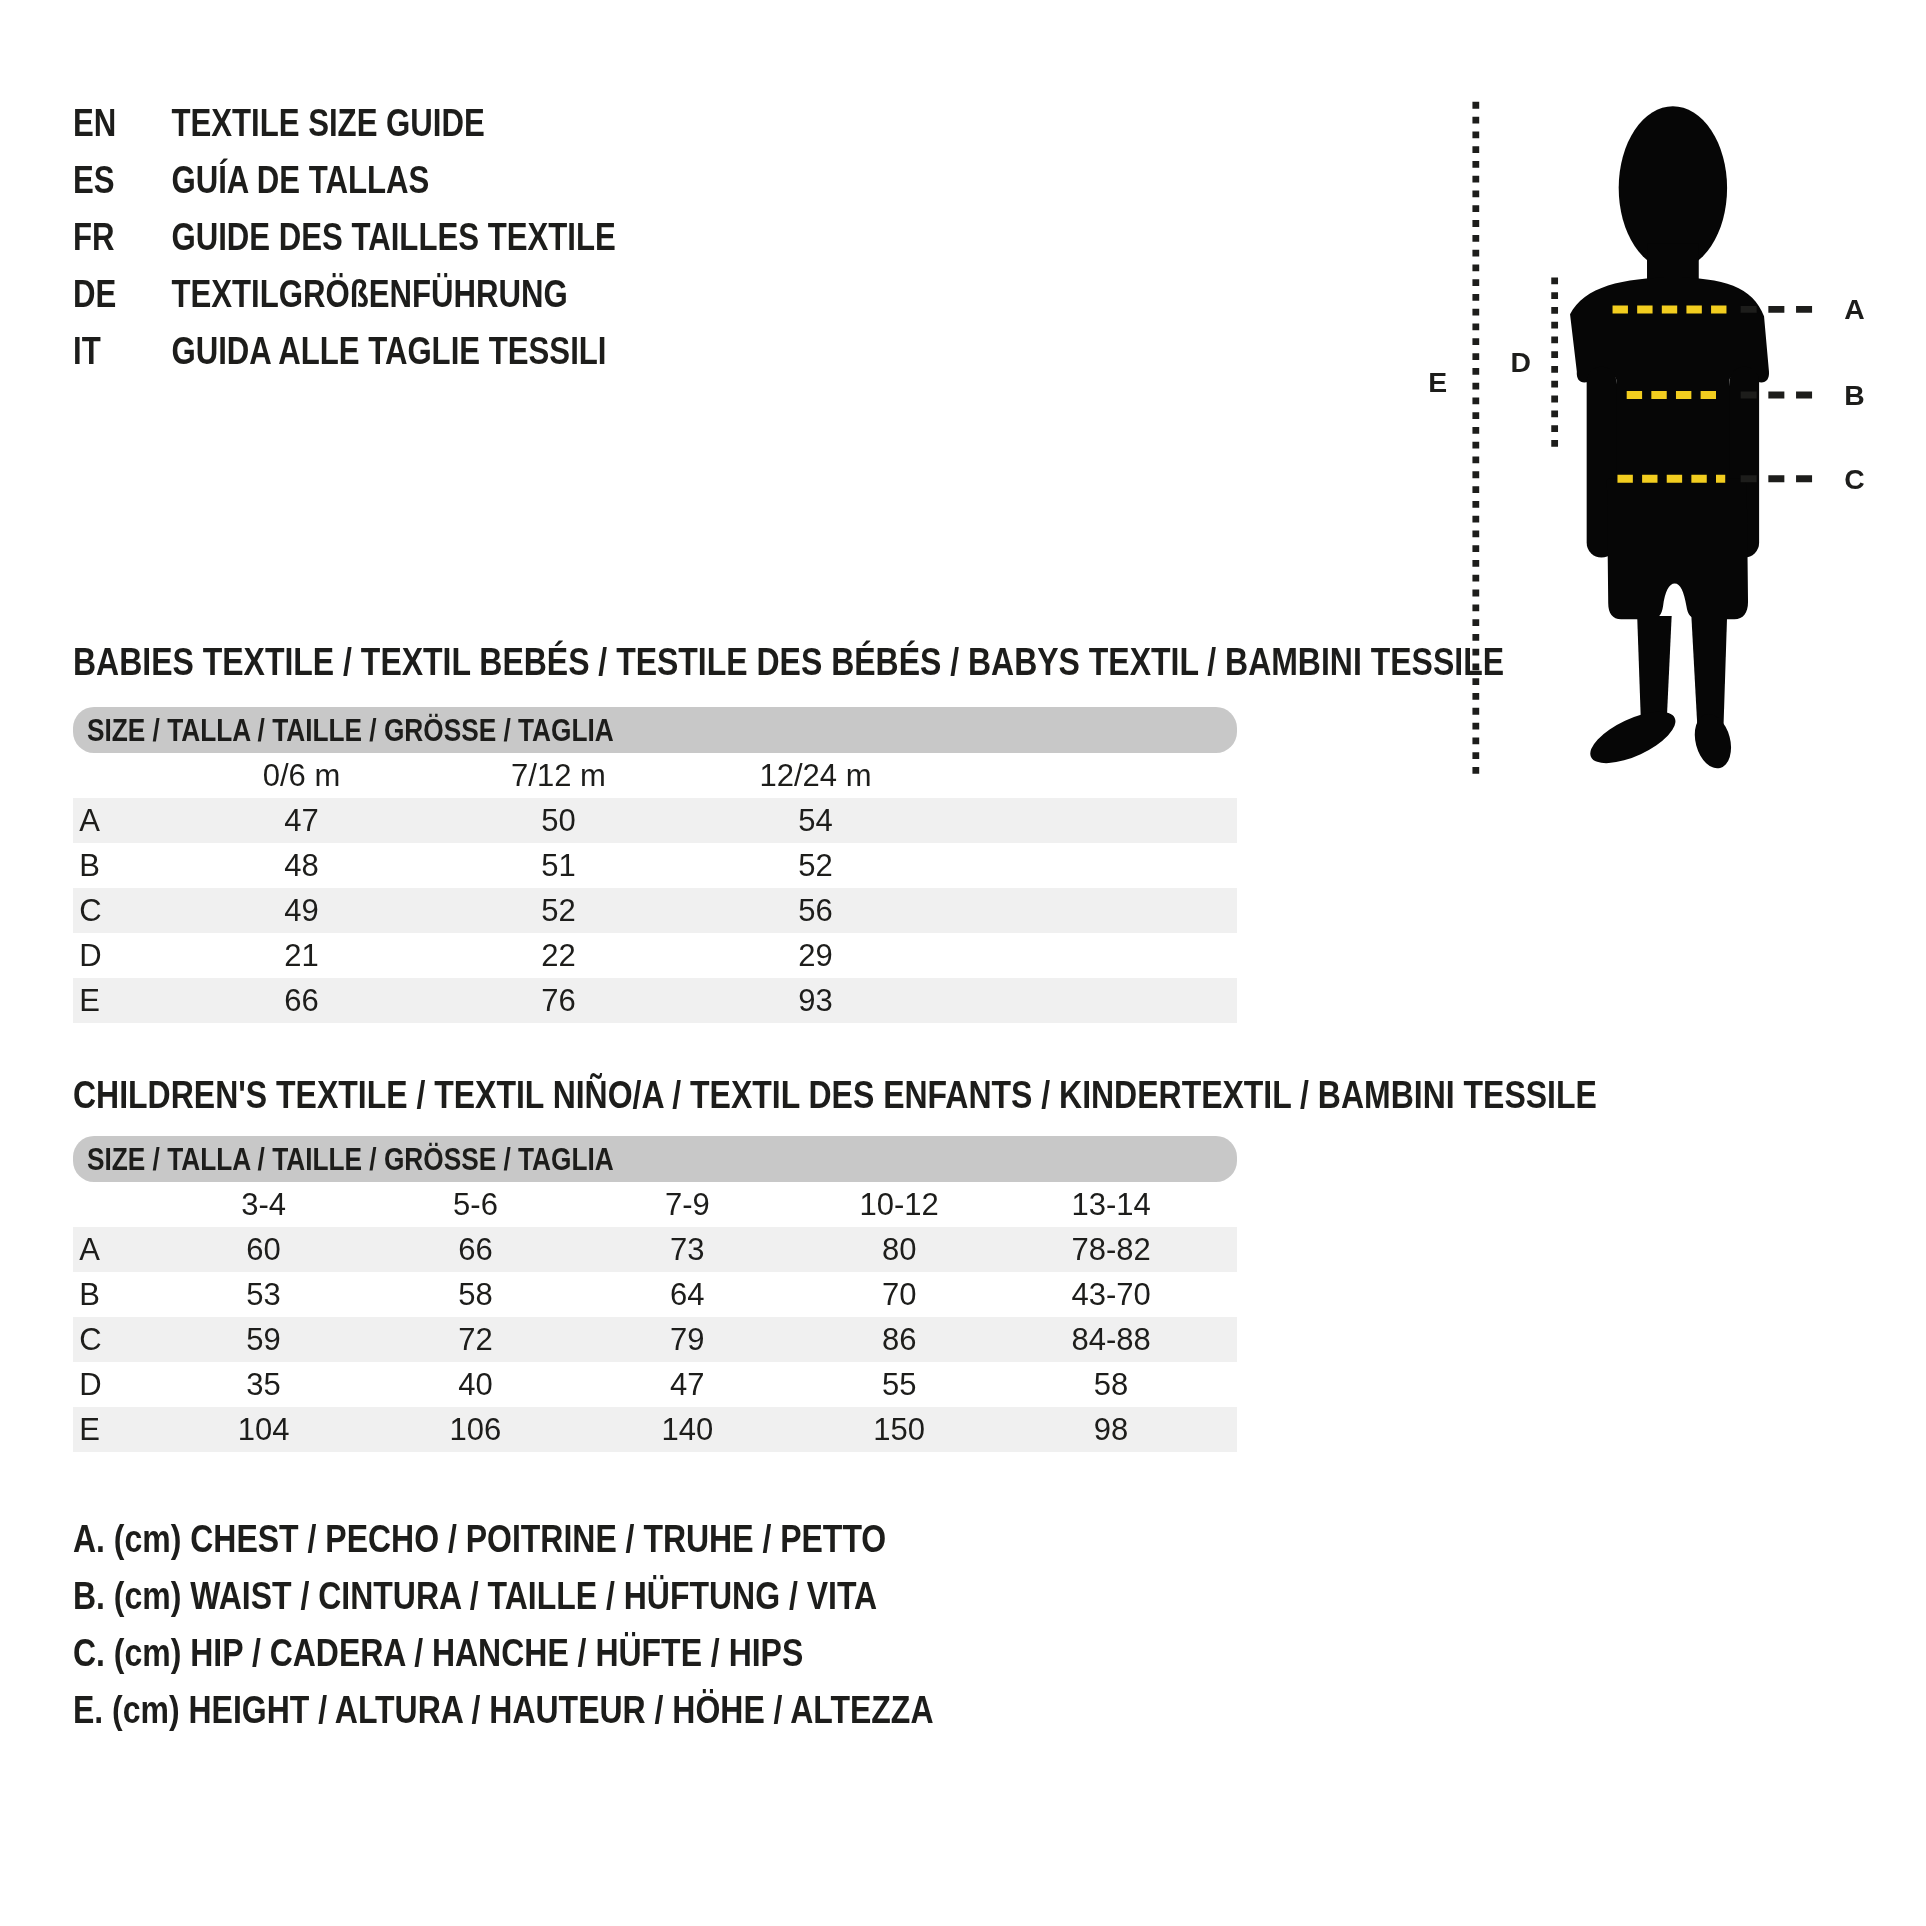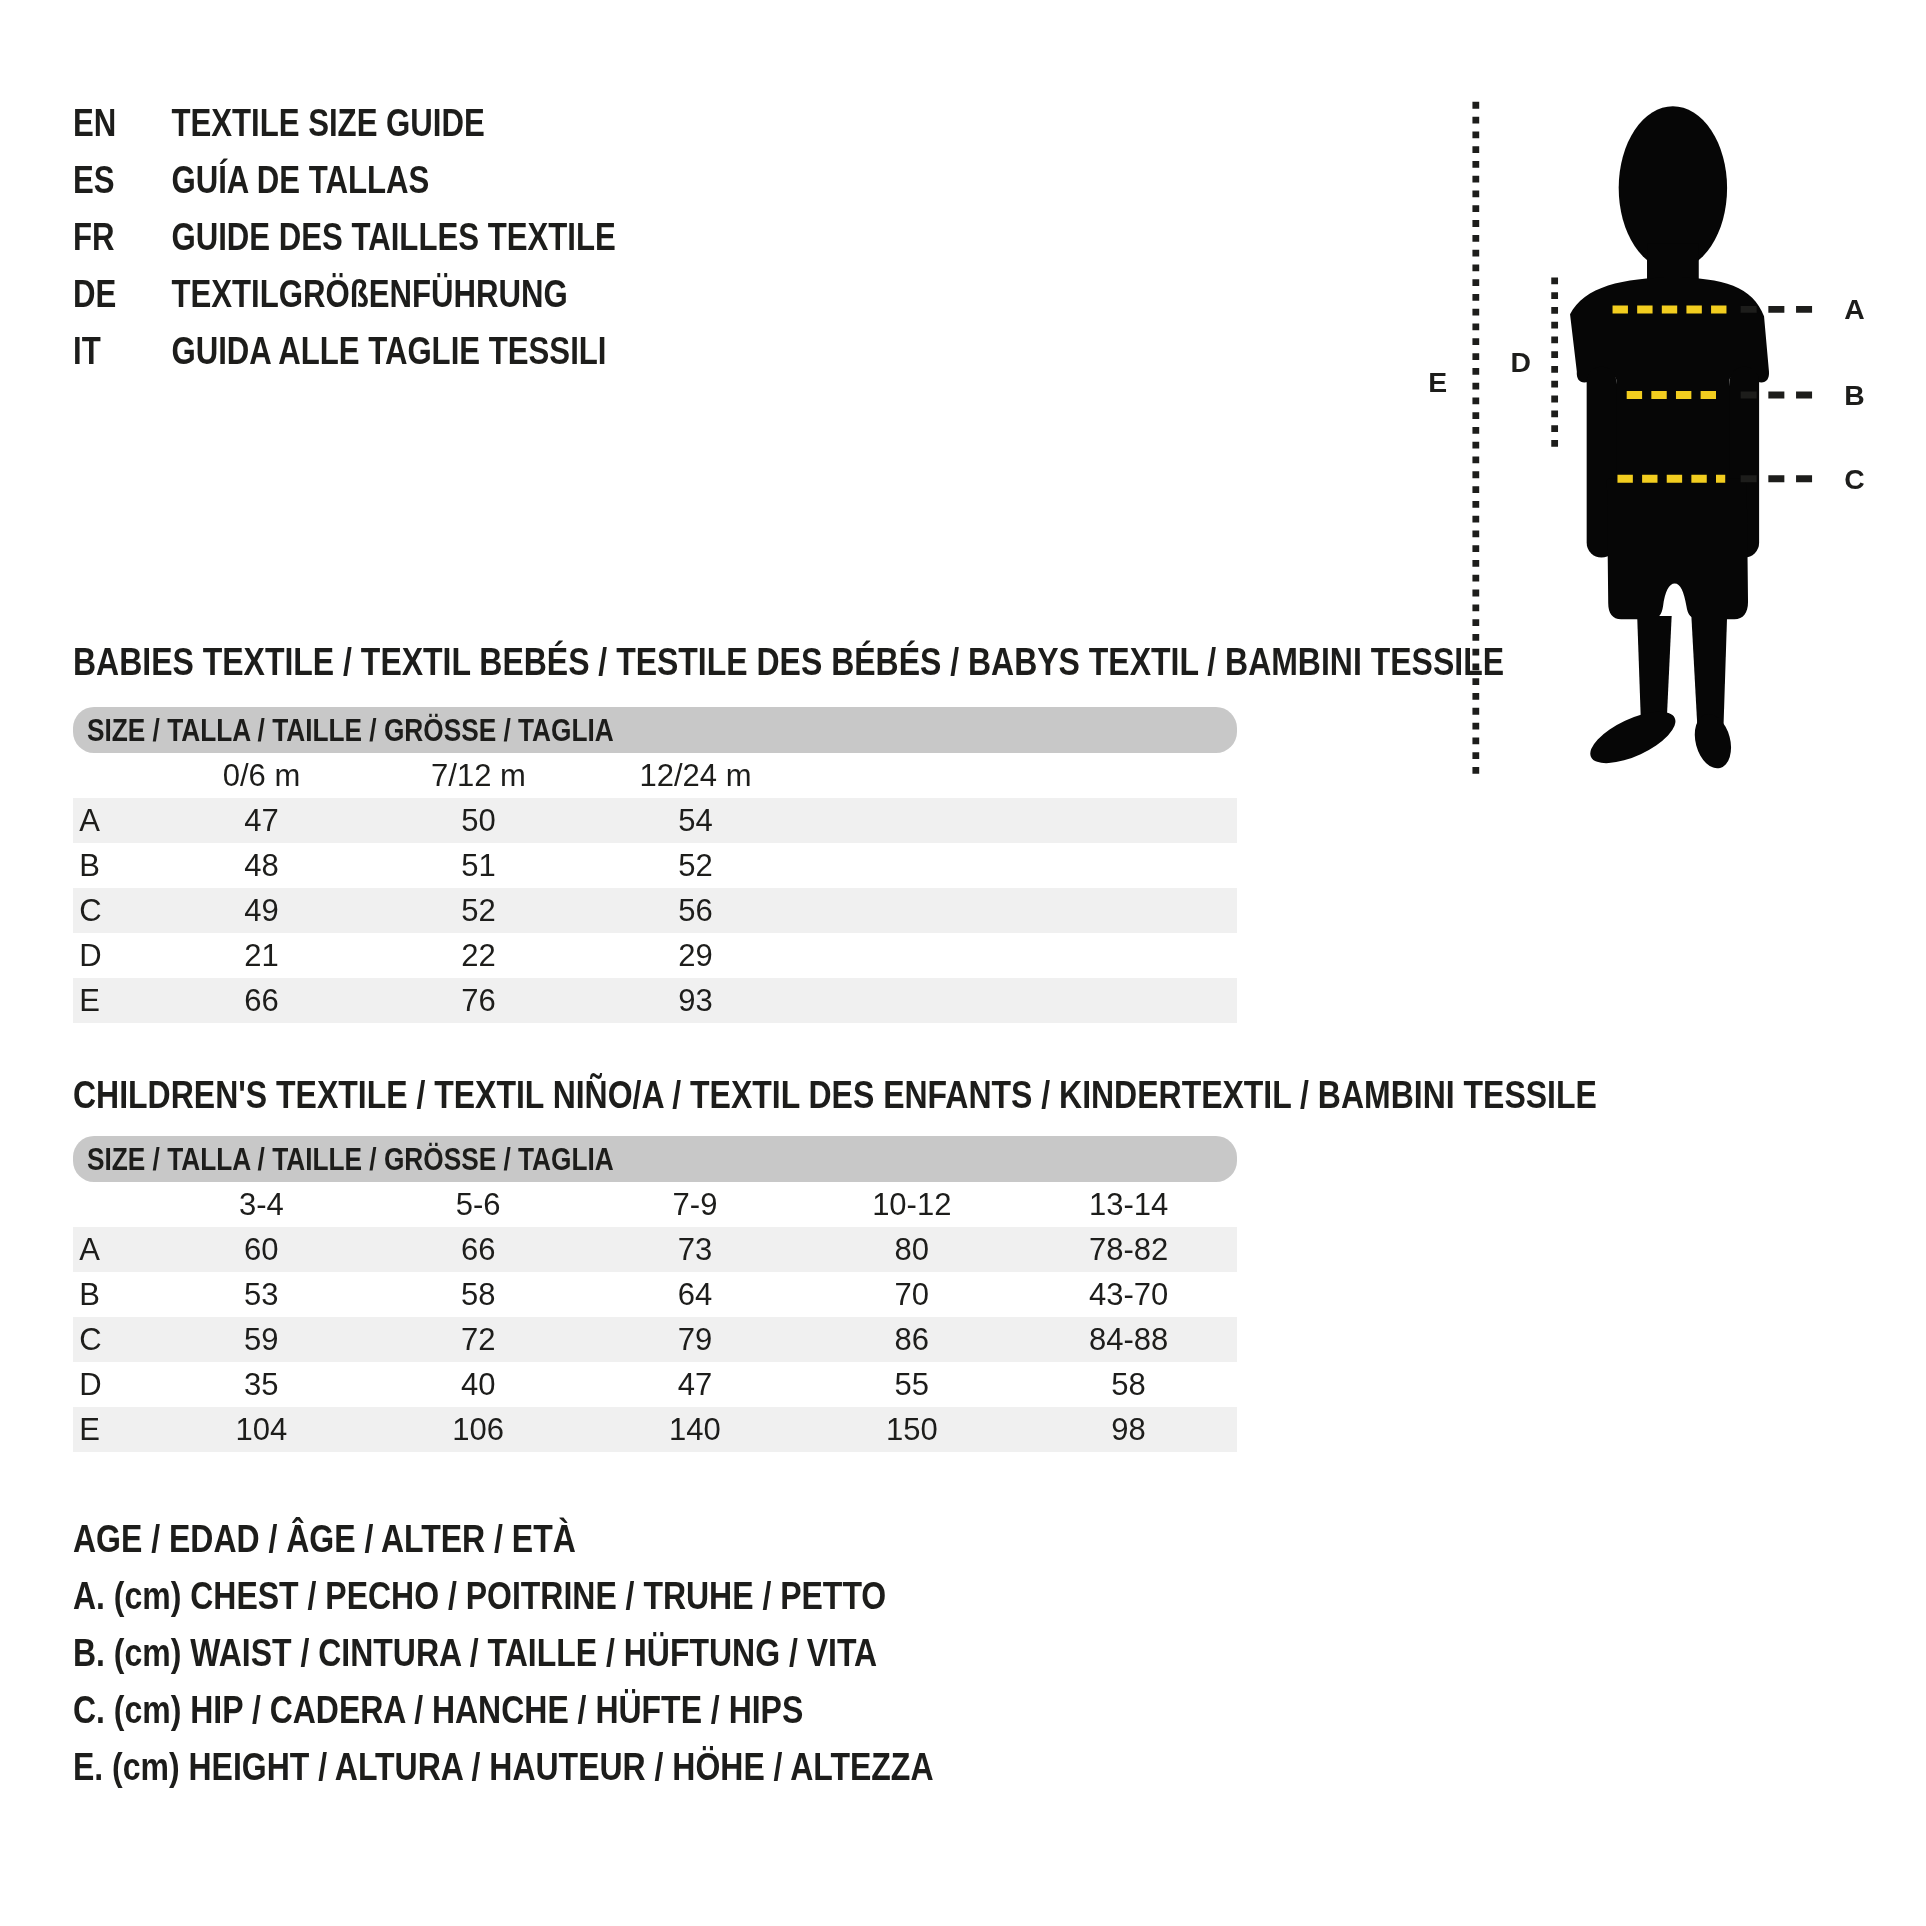--- a/index.html
+++ b/index.html
@@ -24,21 +24,21 @@
   .sec-heading { font-size:39px; font-weight:700; line-height:39px; height:39px; }
 
   
   .section { position:absolute; left:73px; width:1164px; }
   .size-bar {
     background:#c8c8c8; height:46px;
     display:flex; align-items:center;
     font-size:32px; font-weight:700;
     padding-left:13.6px; box-sizing:border-box;border-radius:21px;
   }
-  .trow { display:flex; align-items:center; height:45px; font-size:31px; font-weight:400; }
+  .trow { display:flex; align-items:center; height:45px; font-size:31px; font-weight:400;gap:40px; }
   .trow.shade { background:#f0f0f0; }
   .c-label { width:80px; padding-left:6.2px; box-sizing:border-box; }
   .c-val { width:217px; text-align:center; }
   .c-fill { flex:1; }
   .spacer-b { height:26px; }
   .spacer-c { height:22px; }
 
   
   .legend-block { left:73px; top:1510px; width:1109px; }
   .legend-row { height:57px; display:flex; align-items:center; font-size:39px; font-weight:700; }
@@ -225,23 +225,20 @@
     <div class="c-val">106</div>
     <div class="c-val">140</div>
     <div class="c-val">150</div>
     <div class="c-val">98</div>
     <div class="c-fill"></div>
   </div>
 </div>
 
 <div class="abs legend-block">
   <div class="legend-row">
-    <span class="cond">AGE / EDAD / ÂGE / ALTER / ETÀ</span>
-  </div>
-  <div class="legend-row">
     <span class="cond">A. (cm) CHEST / PECHO / POITRINE / TRUHE / PETTO</span>
   </div>
   <div class="legend-row">
     <span class="cond">B. (cm) WAIST / CINTURA / TAILLE / HÜFTUNG / VITA</span>
   </div>
   <div class="legend-row">
     <span class="cond">C. (cm) HIP / CADERA / HANCHE / HÜFTE / HIPS</span>
   </div>
   <div class="legend-row">
     <span class="cond">E. (cm) HEIGHT / ALTURA / HAUTEUR / HÖHE / ALTEZZA</span>

